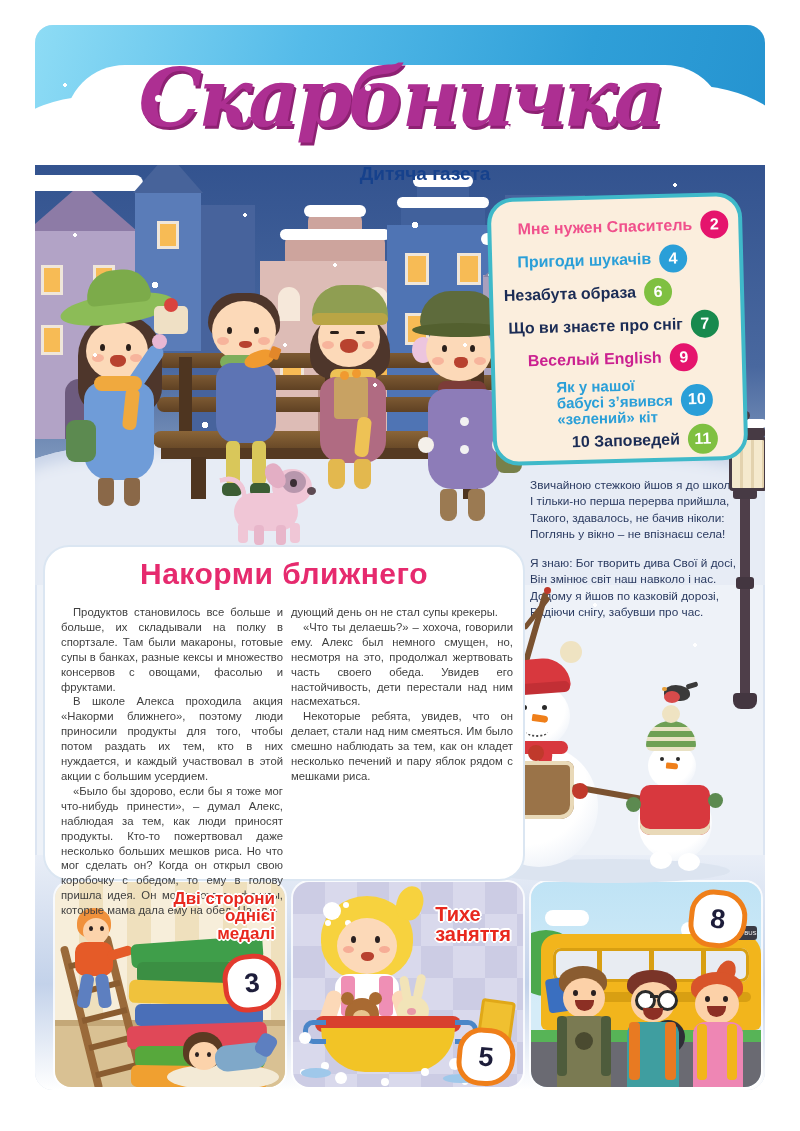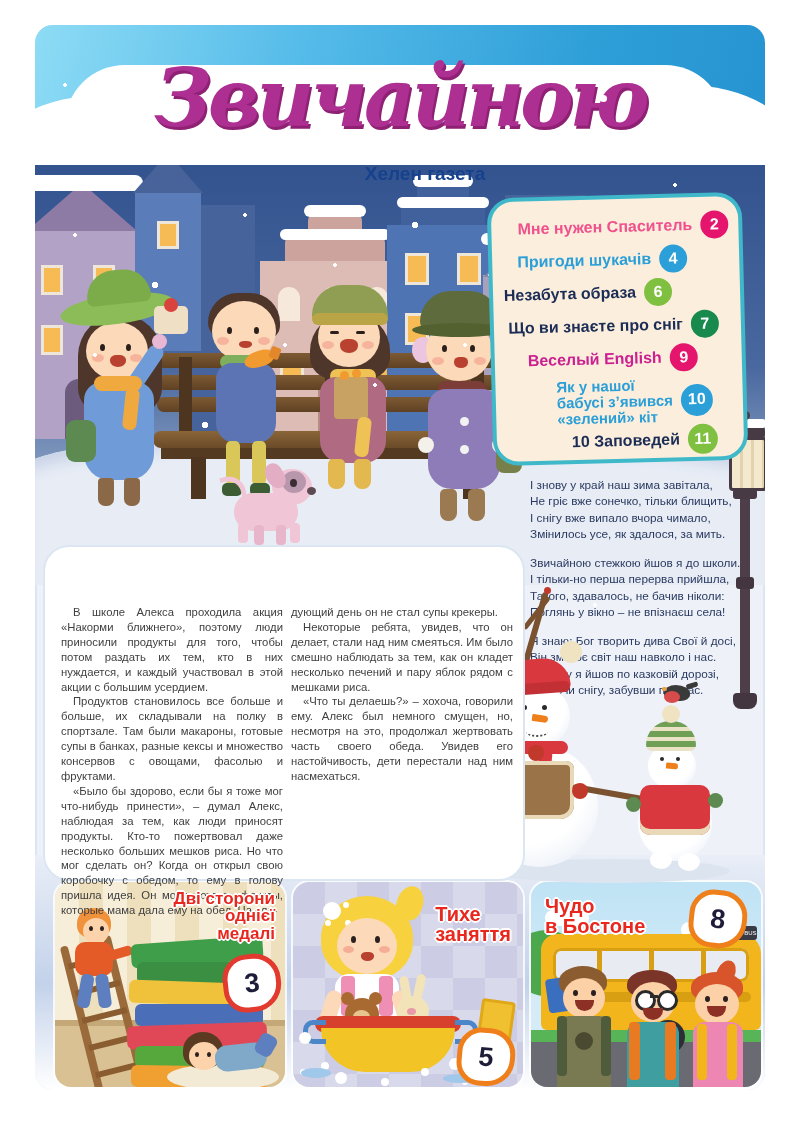--- a/index.html
+++ b/index.html
@@ -137,28 +137,28 @@
 
   <div class="sky"></div>
   <div class="cloud abs" style="left:30px;top:40px;width:660px;height:120px;border-radius:70px;"></div>
   <div class="cloud abs" style="left:-40px;top:70px;width:220px;height:120px;"></div>
   <div class="cloud abs" style="left:540px;top:60px;width:220px;height:130px;"></div>
   <div class="cloud abs" style="left:90px;top:110px;width:180px;height:90px;"></div>
   <div class="cloud abs" style="left:300px;top:120px;width:220px;height:80px;"></div>
   <div class="cloud abs" style="left:-30px;top:130px;width:180px;height:70px;"></div>
   <div class="cloud abs" style="left:620px;top:130px;width:160px;height:70px;"></div>
 
-  <div class="masthead">Звичайною</div>
+  <div class="masthead">Скарбничка</div>
   <div class="sparkle" style="left:120px;top:70px;width:7px;height:7px;"></div>
   <div class="sparkle" style="left:215px;top:105px;width:5px;height:5px;"></div>
   <div class="sparkle" style="left:330px;top:60px;width:6px;height:6px;"></div>
   <div class="sparkle" style="left:470px;top:100px;width:5px;height:5px;"></div>
   <div class="sparkle" style="left:565px;top:70px;width:7px;height:7px;"></div>
   <div class="sparkle" style="left:640px;top:110px;width:5px;height:5px;"></div>
-  <div class="subtitle">Хелен газета</div>
+  <div class="subtitle">Дитяча газета</div>
 
   <div class="scene">
 
     <div class="house" style="left:150px;top:40px;width:70px;height:230px;background:#47639c;"></div>
     <div class="house" style="left:470px;top:30px;width:80px;height:240px;background:#47639c;"></div>
     <div class="house" style="left:555px;top:70px;width:90px;height:200px;background:#56719f;"></div>
 
     <div class="house" style="left:-12px;top:64px;width:118px;height:210px;background:#b2a3c6;">
       <div class="abs" style="left:4px;top:-46px;width:0;height:0;border-left:55px solid transparent;border-right:55px solid transparent;border-bottom:48px solid #8d7ba6;"></div>
       <div class="snowcap" style="left:-2px;top:-54px;width:122px;height:16px;"></div>
@@ -351,44 +351,41 @@
 «зелений» кіт</span>
       <span class="toc-circle c-blue" style="width:32px;height:32px;">10</span>
     </div>
     <div class="toc-row" style="margin-right:16px;margin-top:-4px;">
       <span class="t-dark">10 Заповедей</span>
       <span class="toc-circle c-lgreen" style="width:30px;height:30px;">11</span>
     </div>
   </div>
 
   <div class="poem">
-    <div class="stanza">І знову у край наш зима завітала,
-Не гріє вже сонечко, тільки блищить,
-І снігу вже випало вчора чимало,
-Змінилось усе, як здалося, за мить.</div>
     <div class="stanza">Звичайною стежкою йшов я до школи.
 І тільки-но перша перерва прийшла,
 Такого, здавалось, не бачив ніколи:
 Поглянь у вікно – не впізнаєш села!</div>
     <div class="stanza">Я знаю: Бог творить дива Свої й досі,
 Він змінює світ наш навколо і нас.
 Додому я йшов по казковій дорозі,
 Радіючи снігу, забувши про час.</div>
   </div>
 
   <div class="article">
+    <h2>Накорми ближнего</h2>
     <div class="col col1">
+      <p class="ind">Продуктов становилось все больше и больше, их складывали на полку в спортзале. Там были макароны, готовые супы в банках, разные кексы и множество консервов с овощами, фасолью и фруктами.</p>
       <p class="ind">В школе Алекса проходила акция «Накорми ближнего», поэтому люди приносили продукты для того, чтобы потом раздать их тем, кто в них нуждается, и каждый участвовал в этой акции с большим усердием.</p>
-      <p class="ind">Продуктов становилось все больше и больше, их складывали на полку в спортзале. Там были макароны, готовые супы в банках, разные кексы и множество консервов с овощами, фасолью и фруктами.</p>
       <p class="ind">«Было бы здорово, если бы я тоже мог что-нибудь принести», – думал Алекс, наблюдая за тем, как люди приносят продукты. Кто-то пожертвовал даже несколько больших мешков риса. Но что мог сделать он? Когда он открыл свою коробочку с обедом, то ему в голову пришла идея. Он может отдать фрукты, которые мама дала ему на обед. На сле-</p>
     </div>
     <div class="col col2">
       <p>дующий день он не стал супы крекеры.</p>
+      <p class="ind">«Что ты делаешь?» – хохоча, говорили ему. Алекс был немного смущен, но, несмотря на это, продолжал жертвовать часть своего обеда. Увидев его настойчивость, дети перестали над ним насмехаться.</p>
       <p class="ind">Некоторые ребята, увидев, что он делает, стали над ним смеяться. Им было смешно наблюдать за тем, как он кладет несколько печений и пару яблок рядом с мешками риса.</p>
-      <p class="ind">«Что ты делаешь?» – хохоча, говорили ему. Алекс был немного смущен, но, несмотря на это, продолжал жертвовать часть своего обеда. Увидев его настойчивость, дети перестали над ним насмехаться.</p>
     </div>
   </div>
 
   <div class="lamp">
     <div style="left:2px;top:8px;width:40px;height:12px;background:#473a44;border-radius:6px 6px 2px 2px;"></div>
     <div class="snowcap" style="left:0px;top:2px;width:44px;height:9px;"></div>
     <div style="left:18px;top:-6px;width:9px;height:9px;background:#473a44;border-radius:50%;"></div>
     <div style="left:6px;top:20px;width:32px;height:48px;background:repeating-linear-gradient(90deg,#f5e9cd 0 8px,#e3d2ae 8px 11px);border:3px solid #473a44;border-radius:4px;"></div>
     <div style="left:10px;top:72px;width:24px;height:10px;background:#473a44;border-radius:3px;"></div>
     <div style="left:17px;top:82px;width:10px;height:196px;background:#4e3e49;"></div>
@@ -590,19 +587,17 @@
       <div style="left:186px;top:78px;width:18px;height:26px;background:#d8542a;border-radius:50% 50% 40% 40%;transform:rotate(24deg);"></div>
       <div style="left:160px;top:90px;width:52px;height:30px;background:#d8542a;border-radius:50% 50% 40% 40%;"></div>
       <div style="left:164px;top:102px;width:44px;height:40px;background:#fcd1a8;border-radius:50%;"></div>
       <div style="left:174px;top:114px;width:5px;height:6px;background:#2a2020;border-radius:50%;"></div>
       <div style="left:192px;top:114px;width:5px;height:6px;background:#2a2020;border-radius:50%;"></div>
       <div style="left:176px;top:124px;width:19px;height:11px;background:#8c2f24;border-radius:0 0 12px 12px;"></div>
       <div style="left:162px;top:140px;width:50px;height:65px;background:#ee86b4;border-radius:12px 12px 0 0;"></div>
       <div style="left:166px;top:142px;width:10px;height:56px;background:#f2b51c;border-radius:4px;"></div>
       <div style="left:196px;top:142px;width:10px;height:56px;background:#f2b51c;border-radius:4px;"></div>
     </div>
-    <div class="card-title" style="left:14px;top:14px;text-align:left;font-size:20px;">Чудо
-в Бостоне</div>
     <div class="badge" style="left:158px;top:8px;transform:rotate(6deg);">8</div>
   </div>
 
  </div>
 </div>
 
 </body></html>

